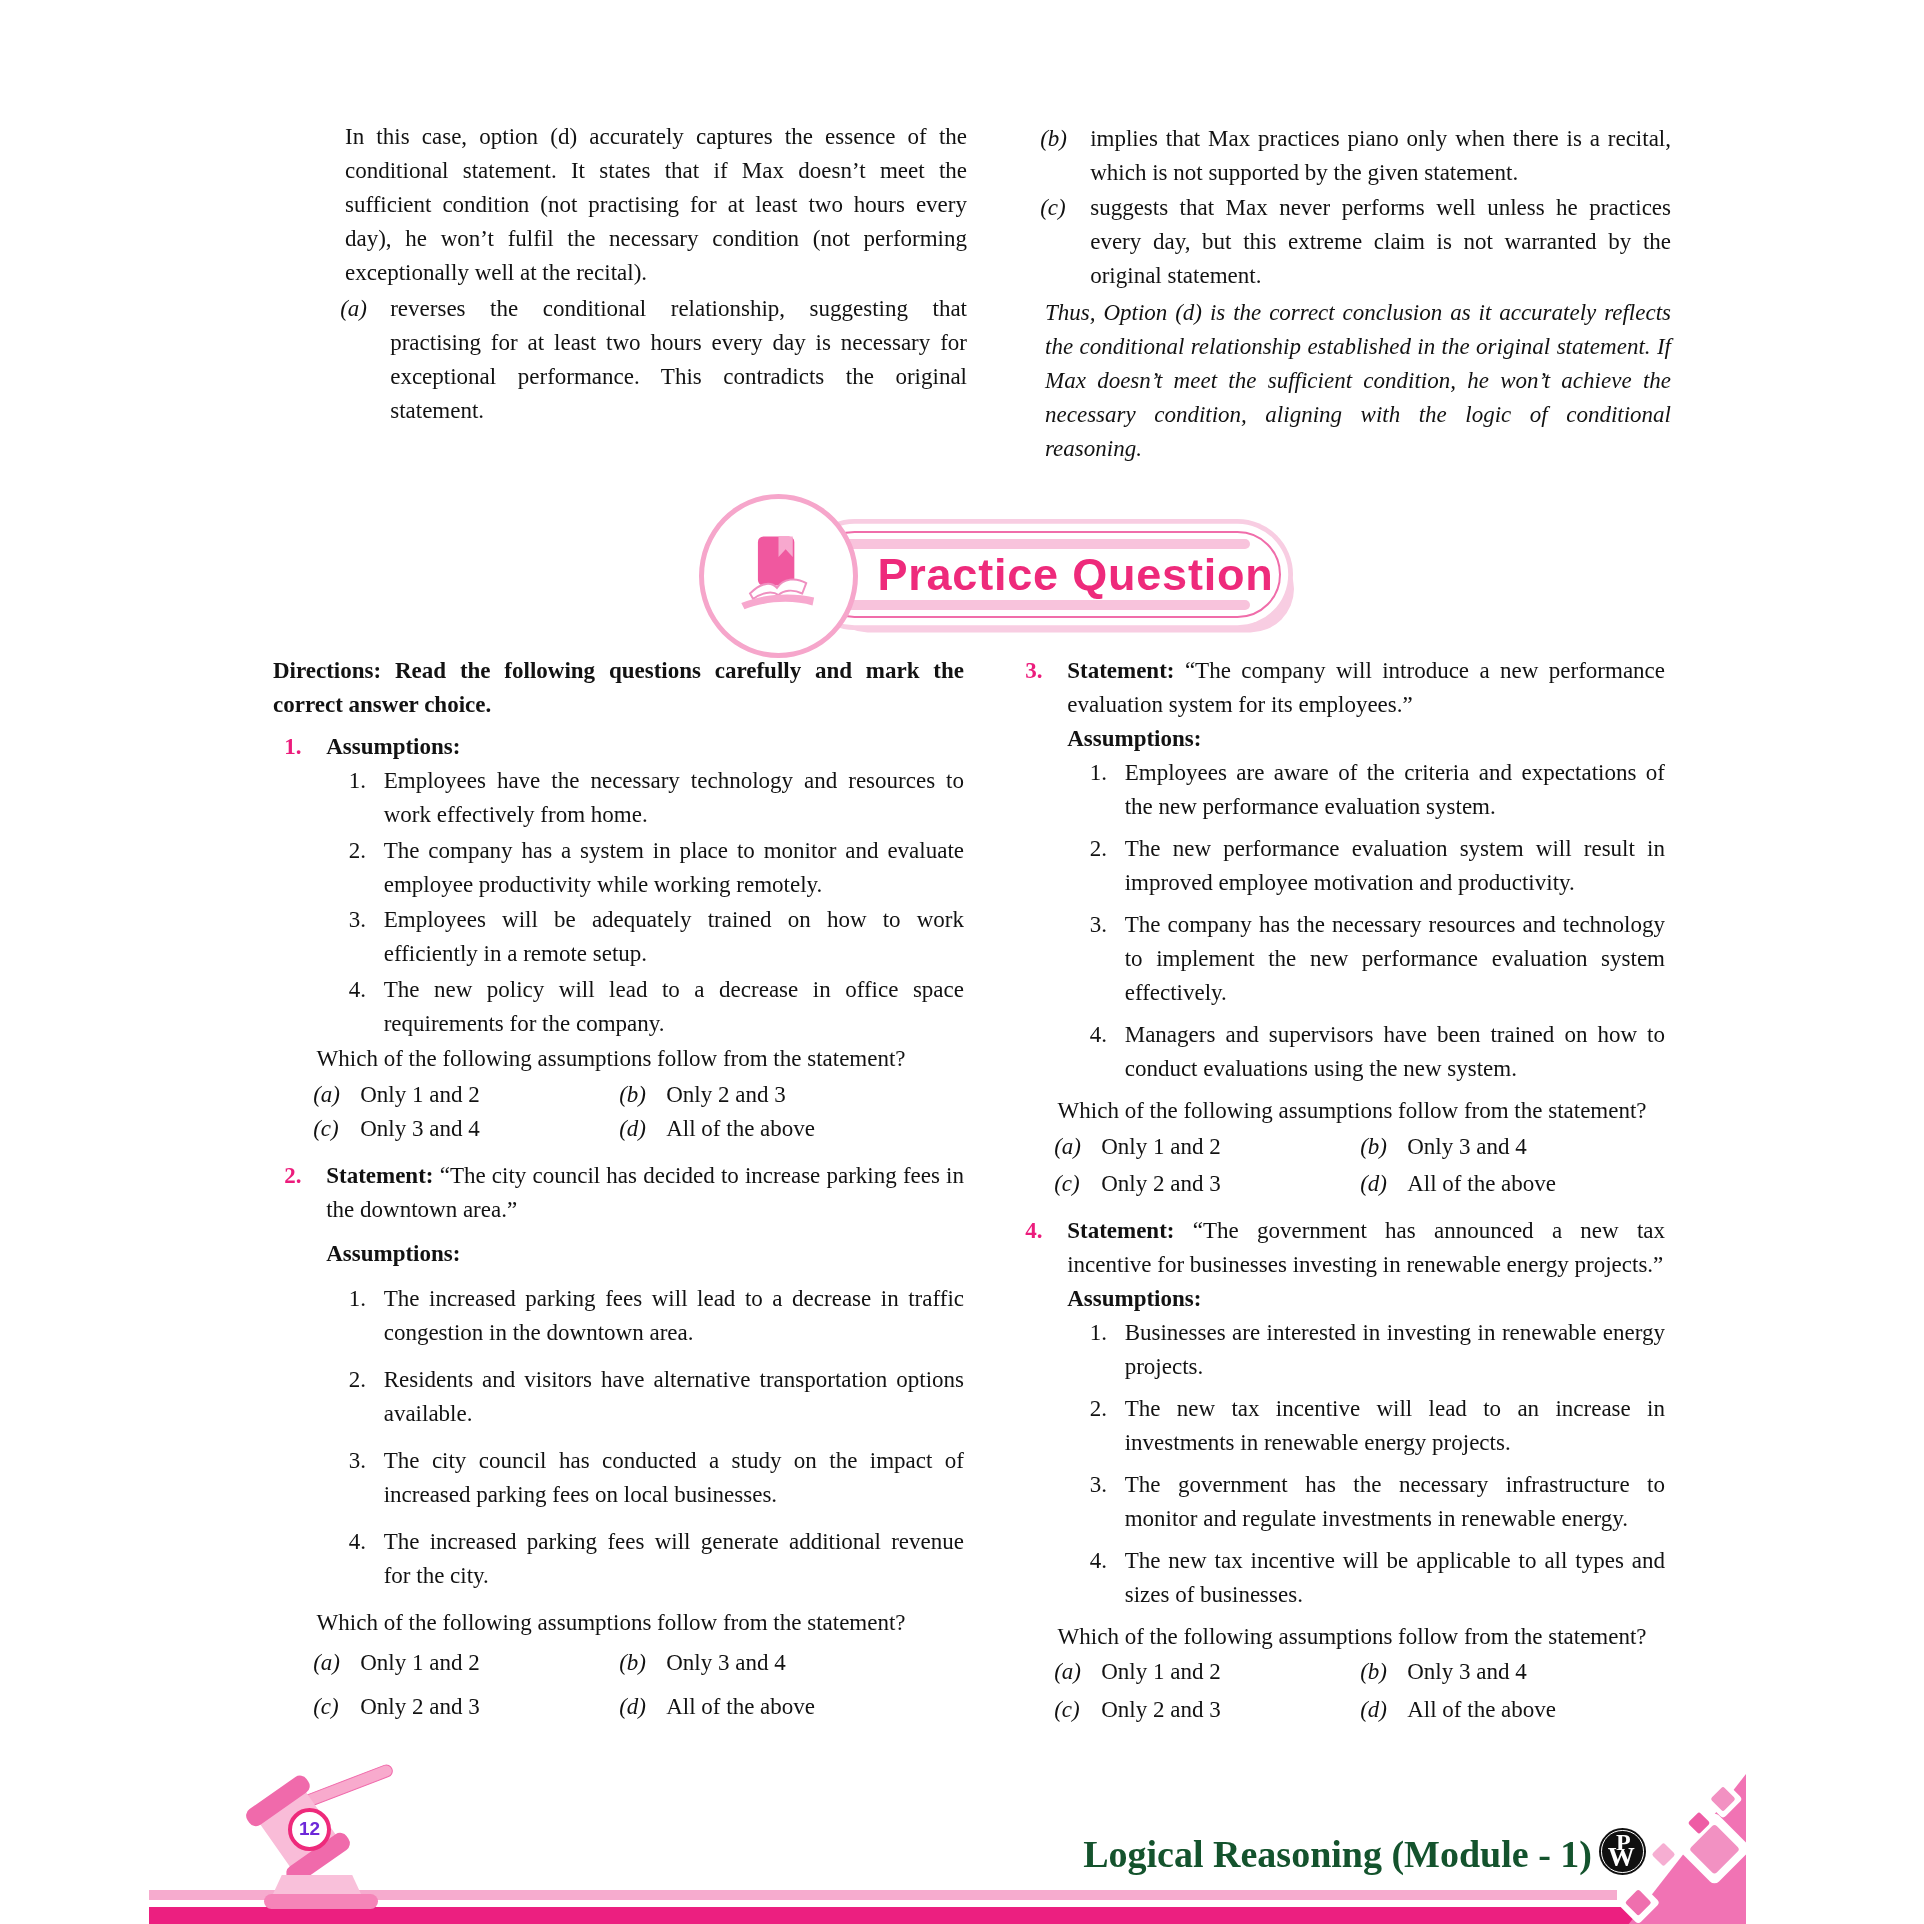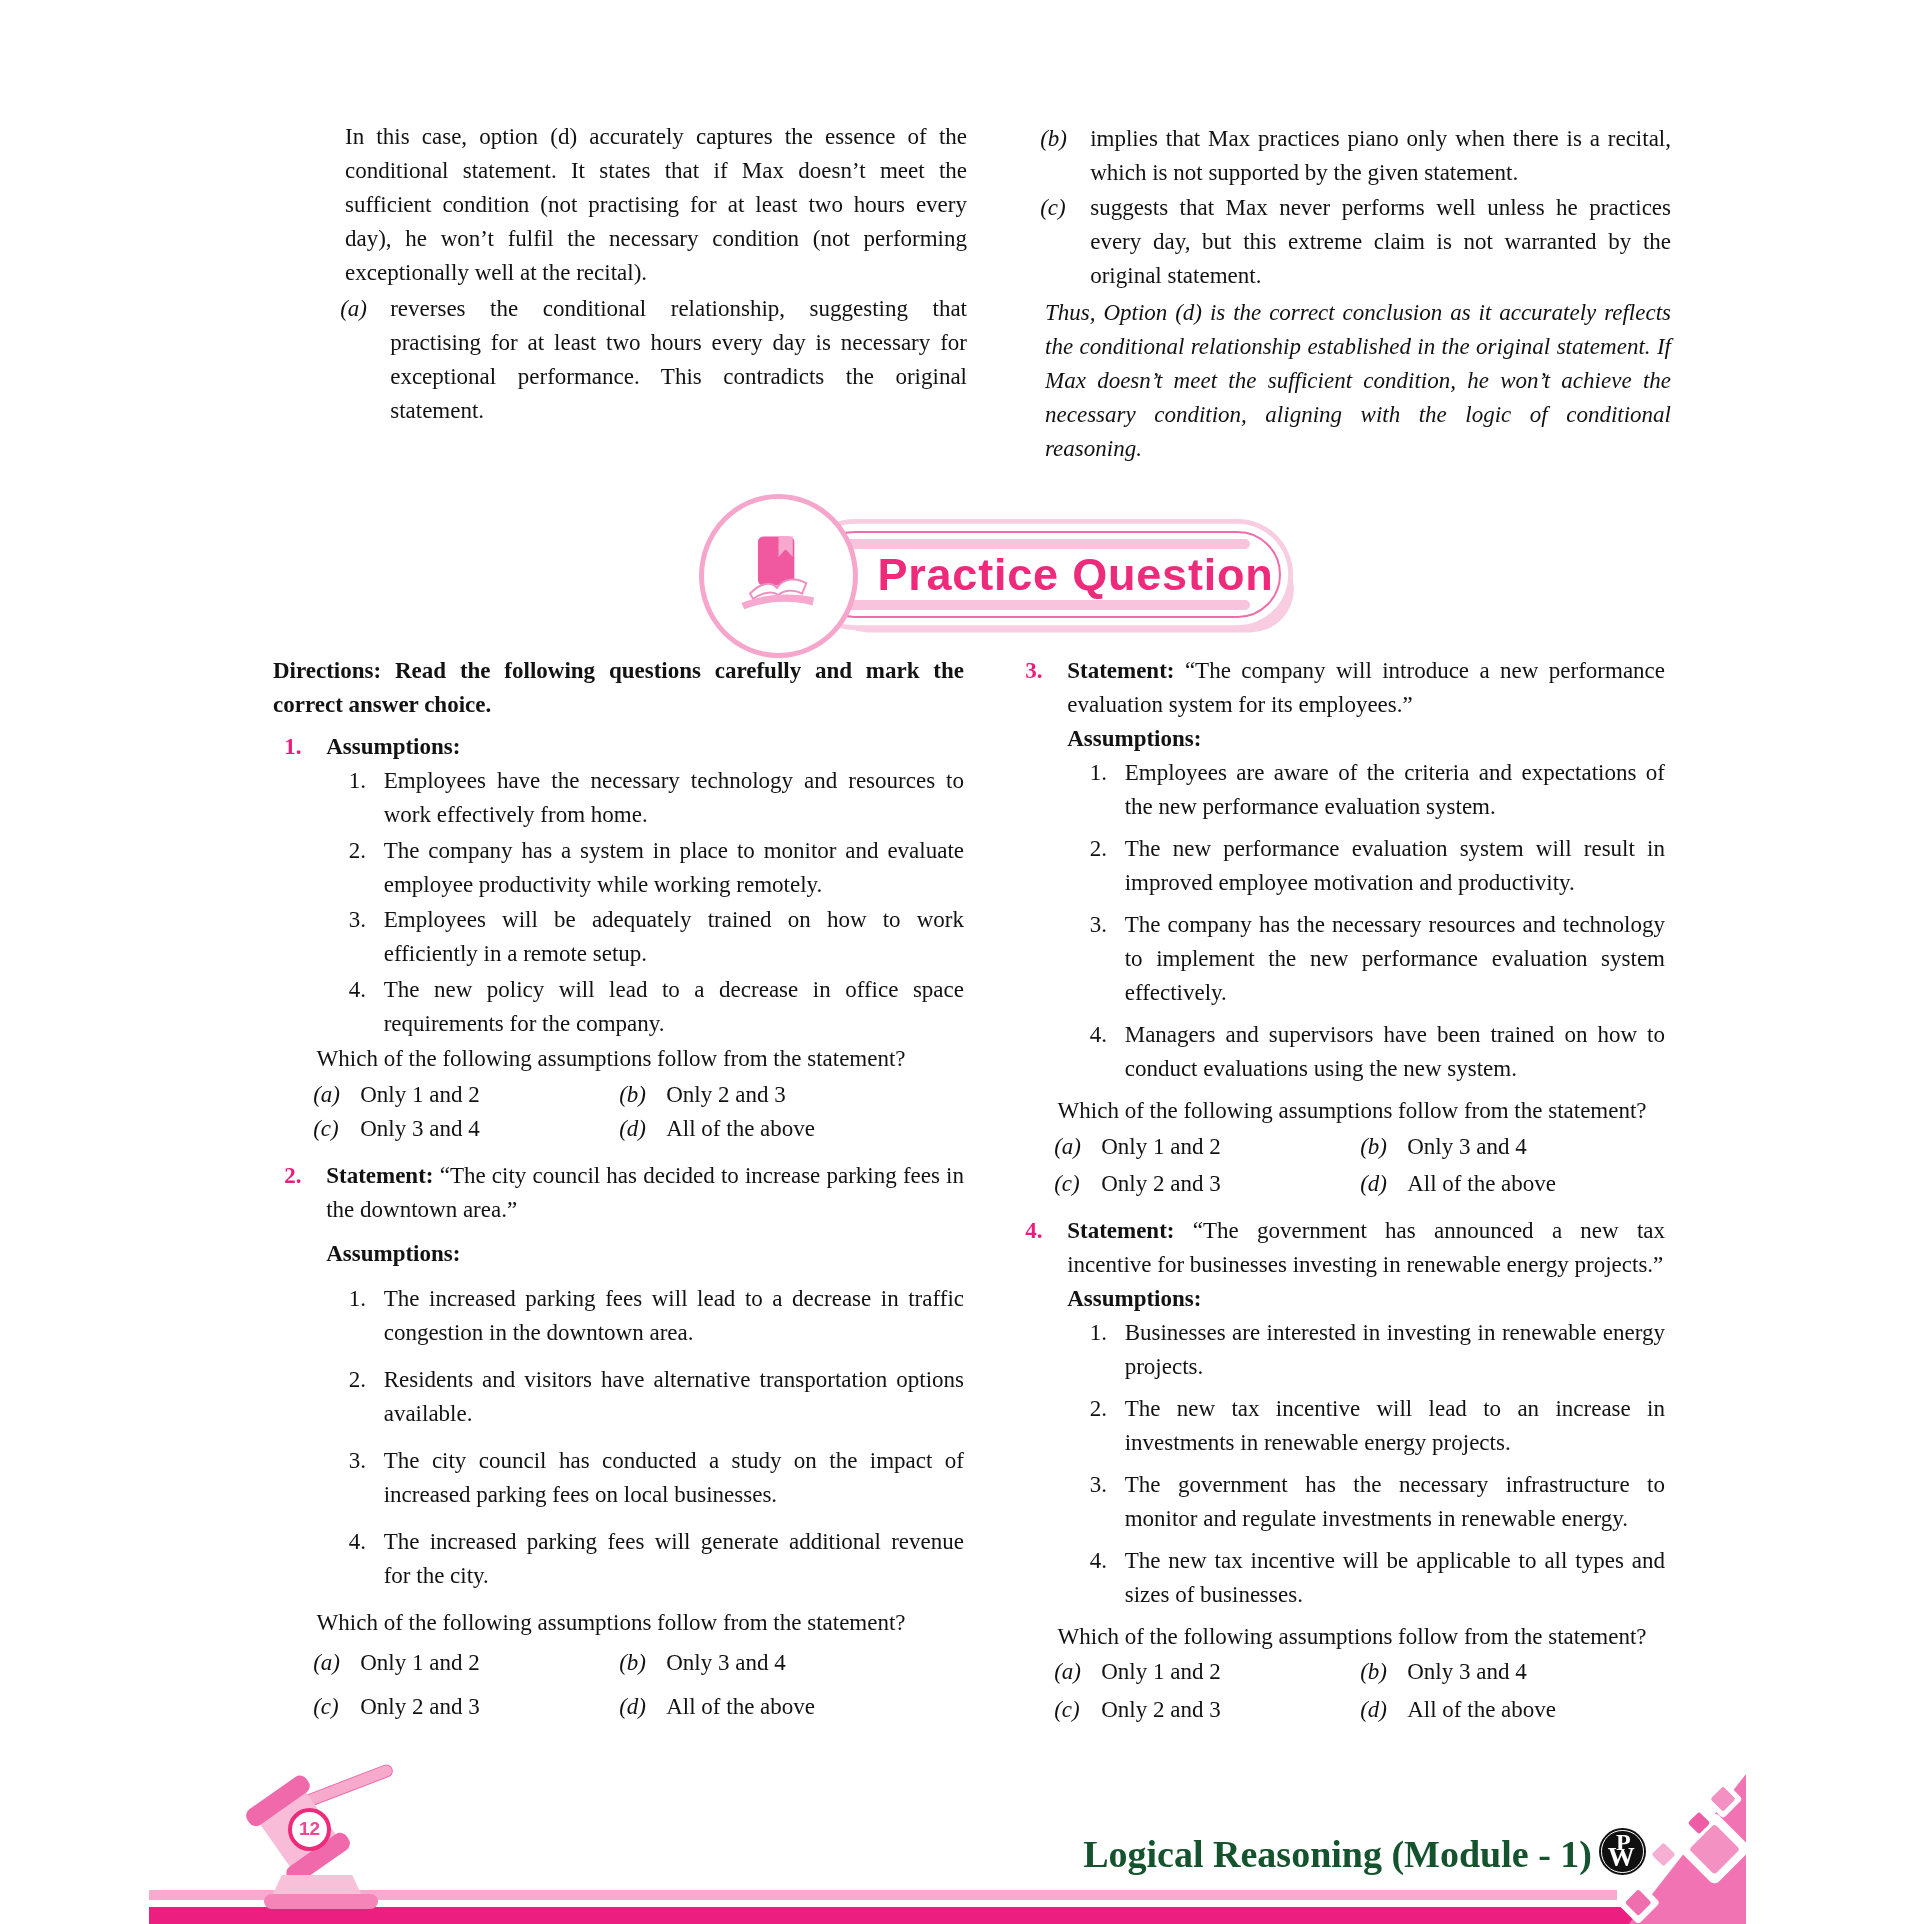--- a/index.html
+++ b/index.html
@@ -96,21 +96,21 @@
             background:#f06aab; border-radius:8px; }
   .g-head::before { top:-4.8px; }
   .g-head::after  { bottom:-4.8px; }
   .g-base-top { position:absolute; left:32px; top:90px; width:88px; height:19px;
             background:#f9c0da; clip-path:polygon(10% 0,90% 0,100% 100%,0 100%); }
   .g-base-bar { position:absolute; left:22.5px; top:109px; width:114px; height:15.2px;
             background:#f584b8; border-radius:8px; }
   .g-circle { position:absolute; left:47px; top:22.5px; width:35px; height:35px; background:#fff;
             border:4px solid #ee2a7b; border-radius:50%; z-index:7;
             display:flex; align-items:center; justify-content:center;
-            font-family:"Liberation Sans", sans-serif; font-weight:bold; font-size:19px; color:#ec4899; }
+            font-family:"Liberation Sans", sans-serif; font-weight:bold; font-size:19px; color:#6d28d9; }
 
   
   .wedge { position:absolute; left:1628px; top:1774px; width:118px; height:151px;
            background:linear-gradient(305deg, #f173b4 58%, #e9469a 58%);
            clip-path:polygon(100% 0, 100% 100%, 0 100%); z-index:4; }
   .diamond { position:absolute; transform:rotate(45deg); z-index:5; }
   .d-big   { left:1688px; top:1822px; width:53px; height:53px; background:#fff; border-radius:6.4px;
              display:flex; align-items:center; justify-content:center; }
   .d-big i { display:block; width:36px; height:36px; background:#f291c2; border-radius:3.2px; }
   .d-top   { left:1709px; top:1785px; width:28px; height:28px; background:#fff; border-radius:4px;

